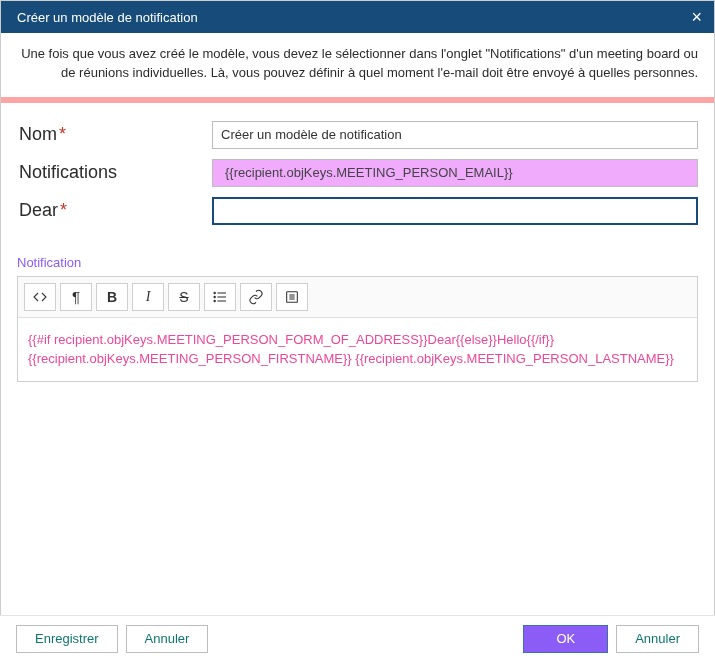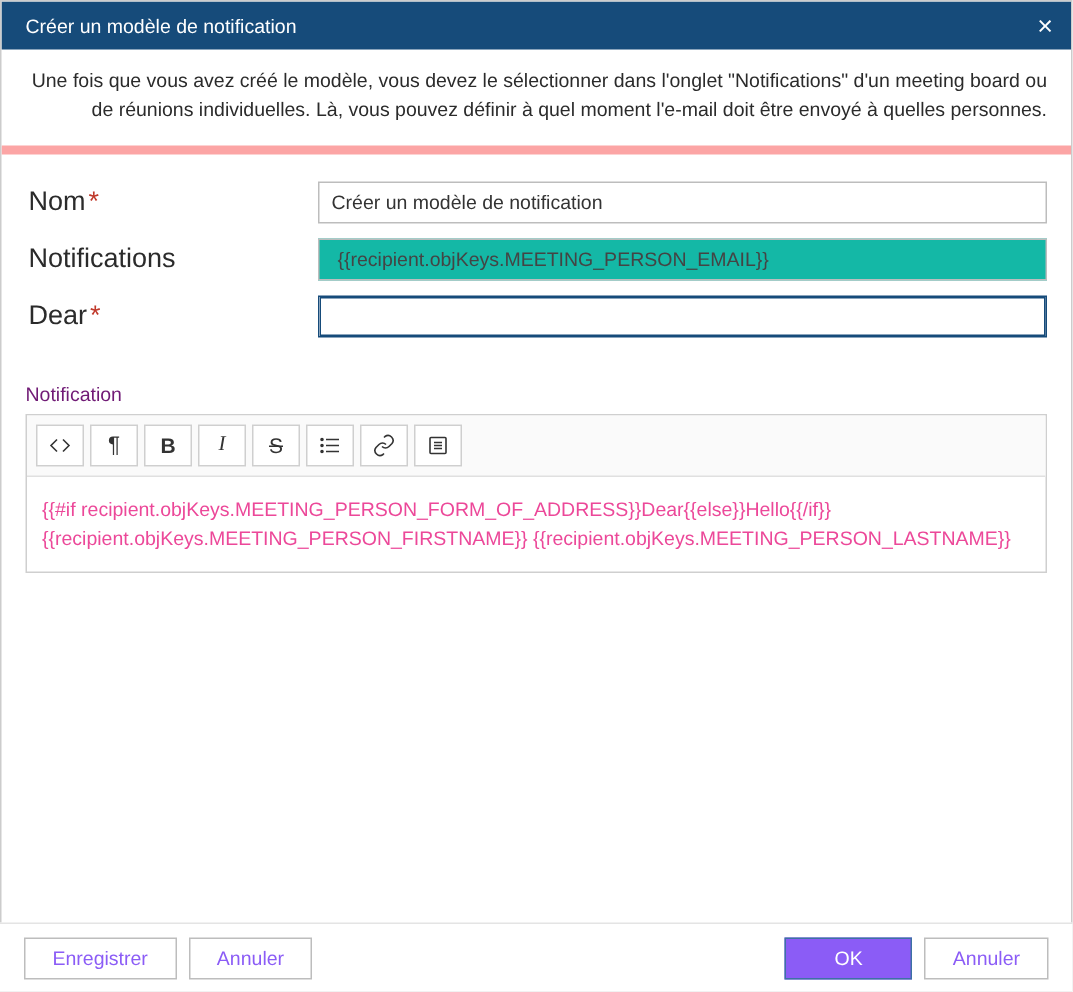--- a/index.html
+++ b/index.html
@@ -56,27 +56,27 @@
     flex: 1;
     height: 28px;
     border: 1px solid #bdbdbd;
     padding: 0 8px;
     font-size: 13px;
     font-family: inherit;
     background: #fff;
     color: #333;
   }
   .form-input.readonly {
-    background: #14b8a6;
+    background: #f0abfc;
     color: #444;
     padding-left: 12px;
   }
   .form-input.focused { border: 1px solid #164b7a; box-shadow: 0 0 0 1px #164b7a inset; }
   .section-label {
-    color: #701a75;
+    color: #8b5cf6;
     font-size: 13px;
     padding: 8px 16px 6px 16px;
   }
   .editor-wrap {
     margin: 0 16px;
     border: 1px solid #cfcfcf;
   }
   .toolbar {
     display: flex;
     gap: 4px;
@@ -116,21 +116,21 @@
     background: #fff;
   }
   .btn {
     height: 28px;
     padding: 0 18px;
     border: 1px solid #bdbdbd;
     background: #fff;
     font-size: 13px;
     font-family: inherit;
     cursor: pointer;
-    color: #8b5cf6;
+    color: #0f766e;
   }
   .btn + .btn { margin-left: 8px; }
   .btn.primary {
     background: #8b5cf6;
     border-color: #3d72a4;
     color: #fff;
     padding: 0 32px;
   }
   .footer .spacer { flex: 1; }
   .pilcrow { font-size: 15px; }

